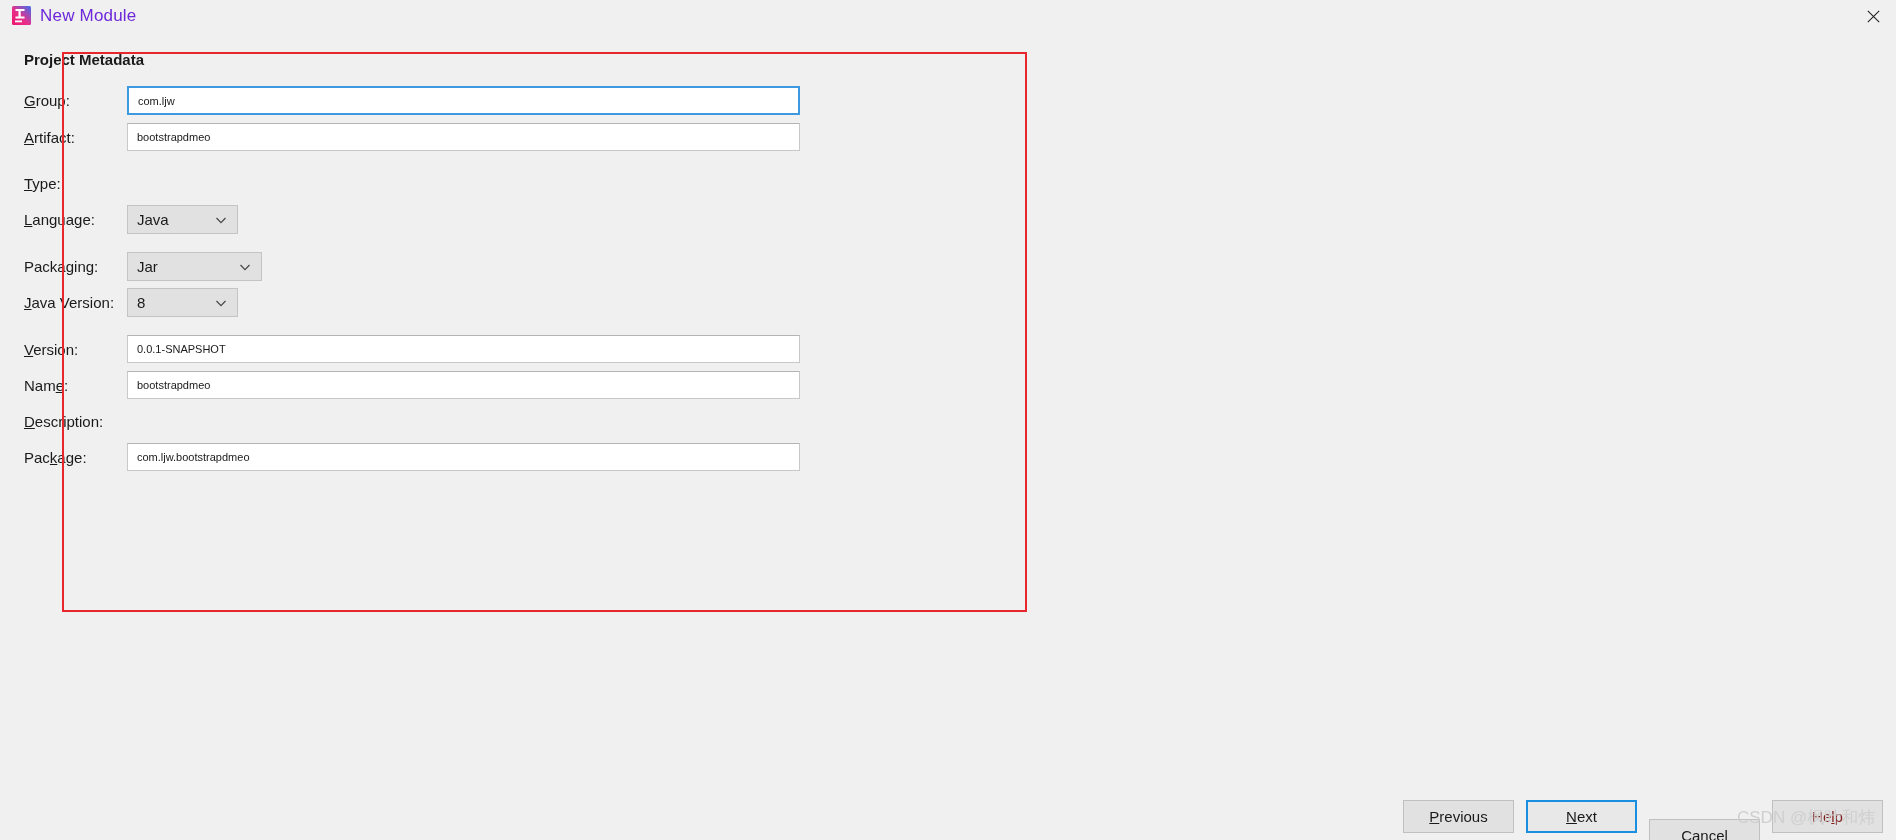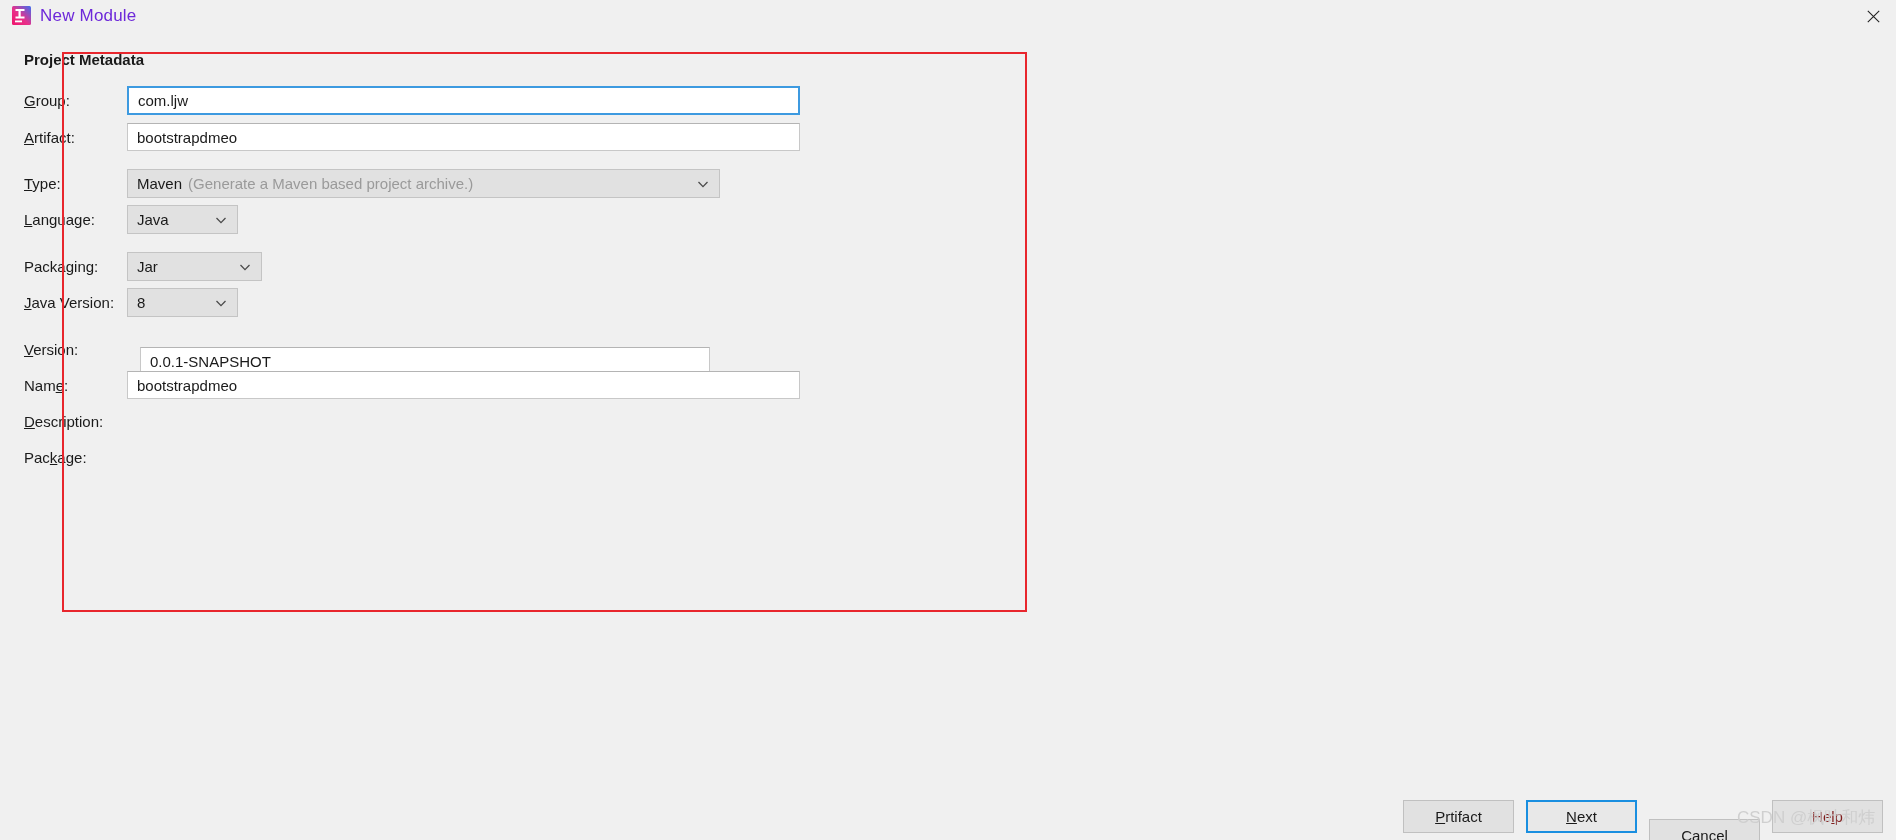--- a/index.html
+++ b/index.html
@@ -64,21 +64,21 @@
     white-space: nowrap;
     z-index: 3;
   }
   .field-label u { text-decoration: underline; }
 
   .text-input {
     position: absolute;
     background: #ffffff;
     border: 1px solid #c8c8c8;
     border-top-color: #b4b4b4;
-    font-size: 15px;
+    font-size: 11px;
     color: #1a1a1a;
     padding: 0 0 0 9px;
     display: flex;
     align-items: center;
     z-index: 3;
   }
   .text-input.focused {
     border: 2px solid #3d9ae0;
   }
 
@@ -187,29 +187,20 @@
   <div class="text-input focused" style="left:127px; top:86px; width:673px; height:29px;">
       <span>com.ljw</span>
     </div>
 
   <div class="field-label" style="left:24px; top:129px;"><u>A</u><span>rtifact:</span></div>
   <div class="text-input" style="left:127px; top:123px; width:673px; height:28px;">
       <span>bootstrapdmeo</span>
     </div>
 
   <div class="field-label" style="left:24px; top:175px;"><u>T</u><span>ype:</span></div>
-  <div class="combo" style="left:127px; top:169px; width:593px; height:29px;">
-    <span>Maven</span>
-    <span class="hint">(Generate a Maven based project archive.)</span>
-    <span class="chev">
-      <svg width="14" height="14" viewBox="0 0 14 14">
-          <path d="M2.5 5 L7 9.6 L11.5 5" stroke="#4a4a4a" stroke-width="1.3" fill="none"></path>
-        </svg>
-    </span>
-  </div>
 
   <div class="field-label" style="left:24px; top:211px;"><u>L</u><span>anguage:</span></div>
   <div class="combo" style="left:127px; top:205px; width:111px; height:29px;text-align:center;">
     <span>Java</span>
     <span class="chev">
       <svg width="14" height="14" viewBox="0 0 14 14">
           <path d="M2.5 5 L7 9.6 L11.5 5" stroke="#4a4a4a" stroke-width="1.3" fill="none"></path>
         </svg>
     </span>
   </div>
@@ -228,38 +219,41 @@
   <div class="combo" style="left:127px; top:288px; width:111px; height:29px;">
     <span>8</span>
     <span class="chev">
       <svg width="14" height="14" viewBox="0 0 14 14">
           <path d="M2.5 5 L7 9.6 L11.5 5" stroke="#4a4a4a" stroke-width="1.3" fill="none"></path>
         </svg>
     </span>
   </div>
 
   <div class="field-label" style="left:24px; top:341px;"><u>V</u><span>ersion:</span></div>
-  <div class="text-input" style="left:140px; top:335px; width:570px; height:28px;margin-top:12px;">
+  <div class="text-input" style="left:127px; top:335px; width:673px; height:28px;">
       <span>0.0.1-SNAPSHOT</span>
     </div>
 
   <div class="field-label" style="left:24px; top:377px;"><span>Nam</span><u>e</u><span>:</span></div>
   <div class="text-input" style="left:127px; top:371px; width:673px; height:28px;">
       <span>bootstrapdmeo</span>
     </div>
 
   <div class="field-label" style="left:24px; top:413px;"><u>D</u><span>escription:</span></div>
 
   <div class="field-label" style="left:24px; top:449px;"><span>Pac</span><u>k</u><span>age:</span></div>
+  <div class="text-input" style="left:127px; top:443px; width:673px; height:28px;">
+      <span>com.ljw.bootstrapdmeo</span>
+    </div>
 
   <div class="red-box"></div>
 
   <div class="btn" style="left:1403px; top:800px; width:111px;">
       <u>P</u>
-      <span>rtifact</span>
+      <span>revious</span>
     </div>
   <div class="btn default" style="left:1526px; top:800px; width:111px;">
       <u>N</u>
       <span>ext</span>
     </div>
   <div class="btn" style="left:1649px; top:819px; width:111px;">
       <span>Cancel</span>
     </div>
   <div class="btn disabled" style="left:1772px; top:800px; width:111px;">
       <span>He</span>

